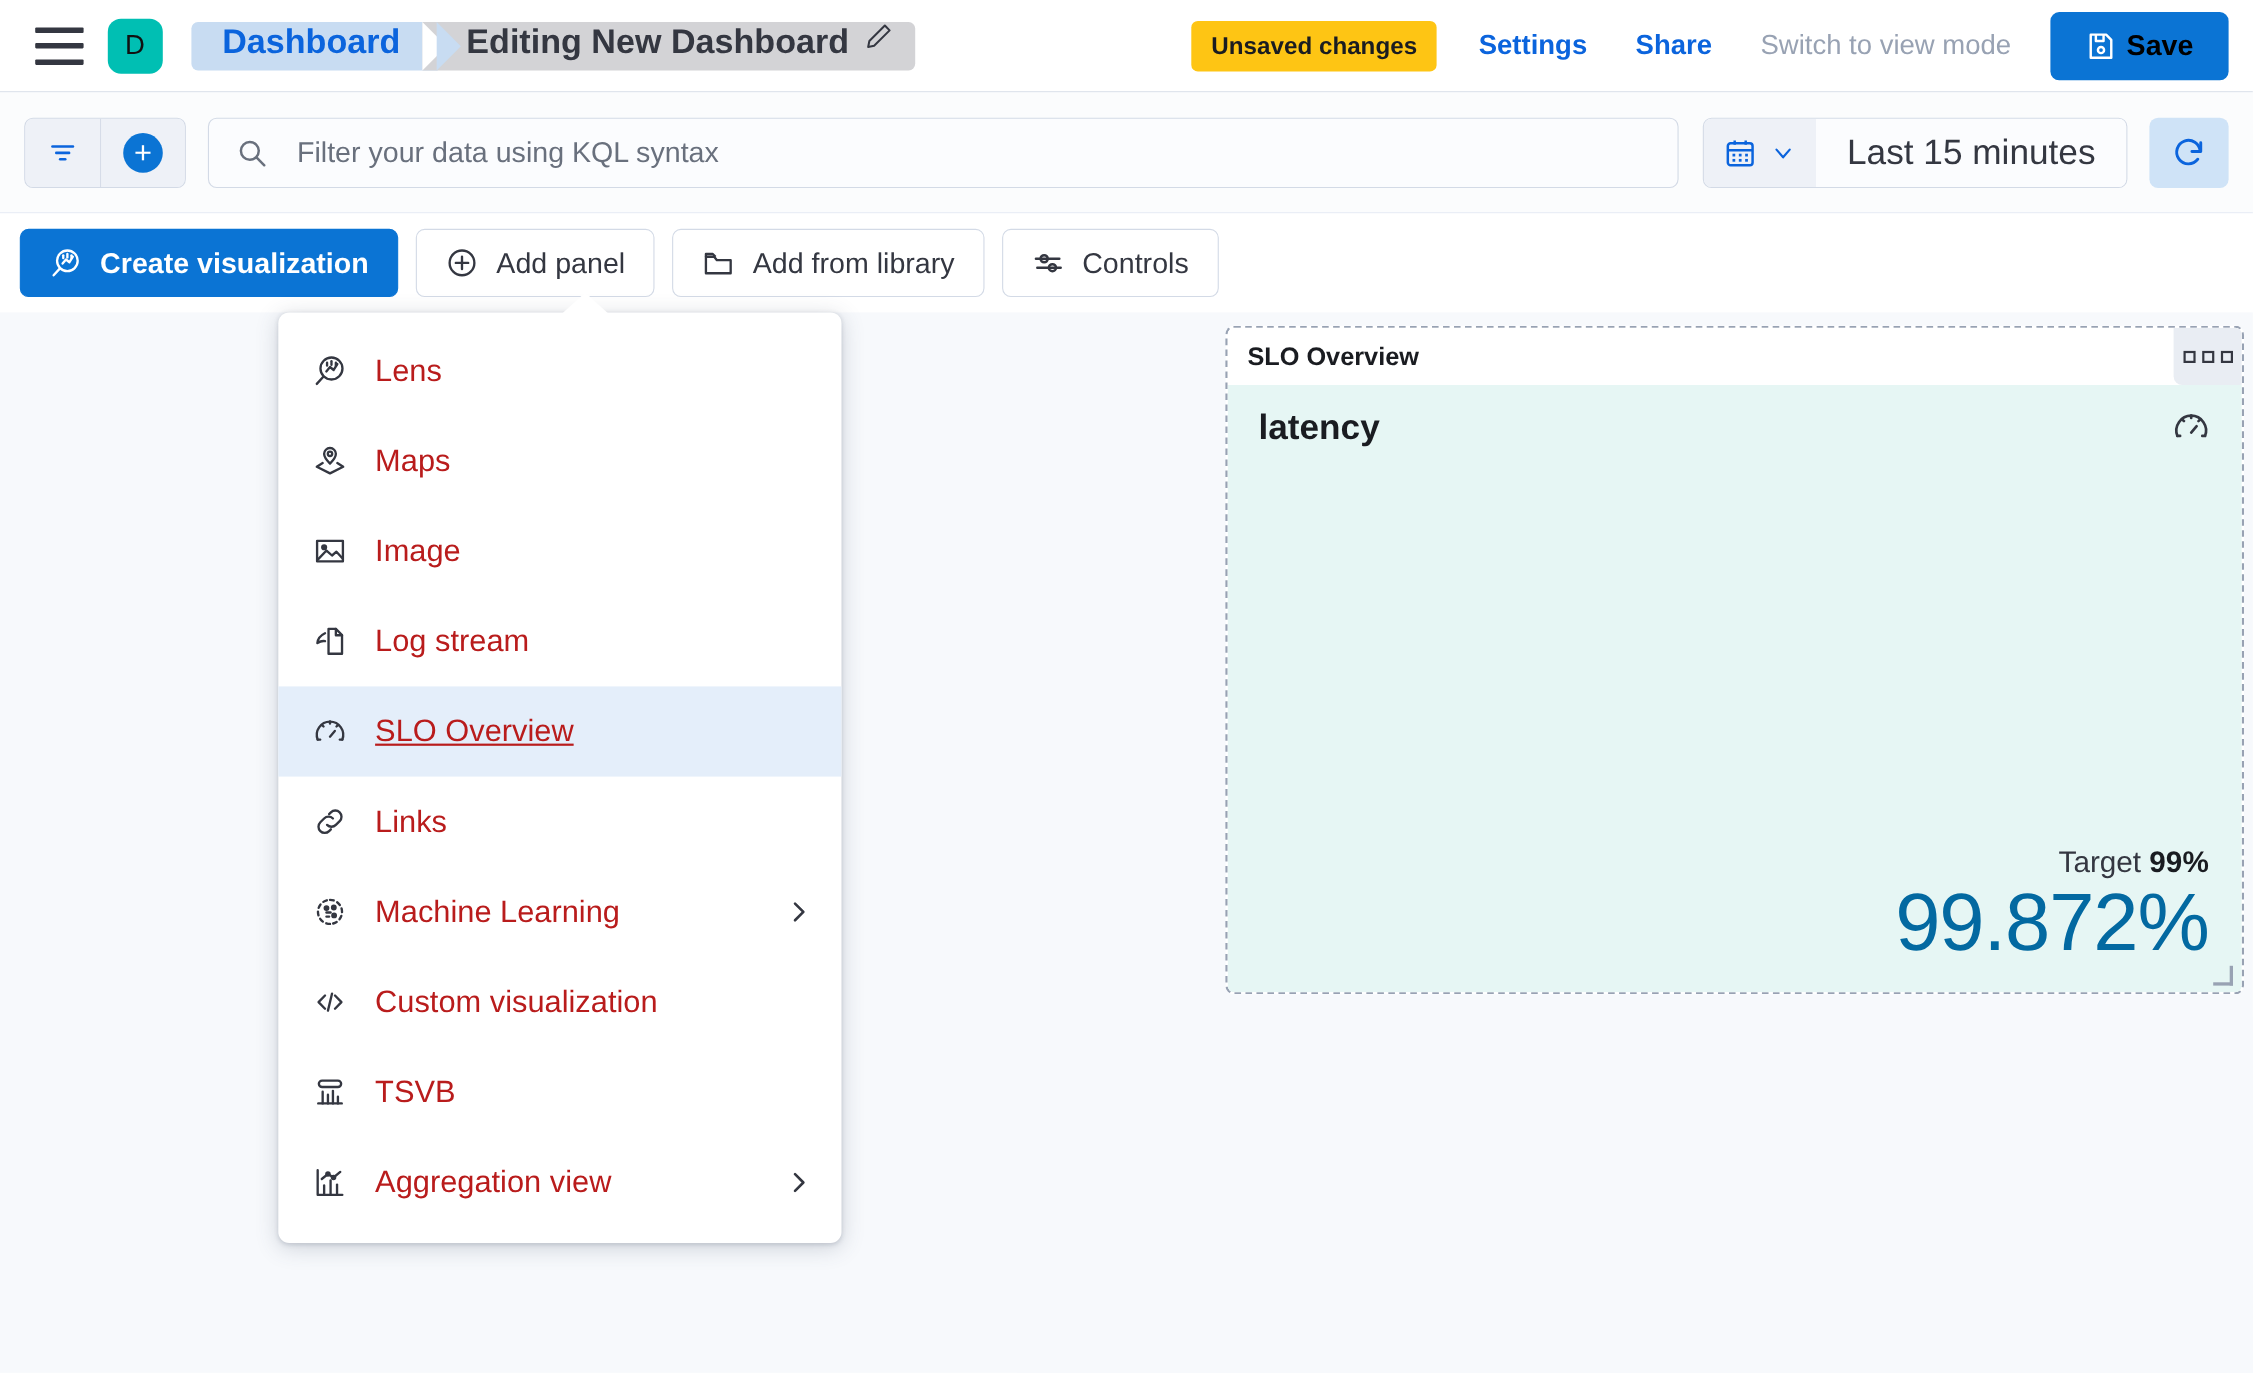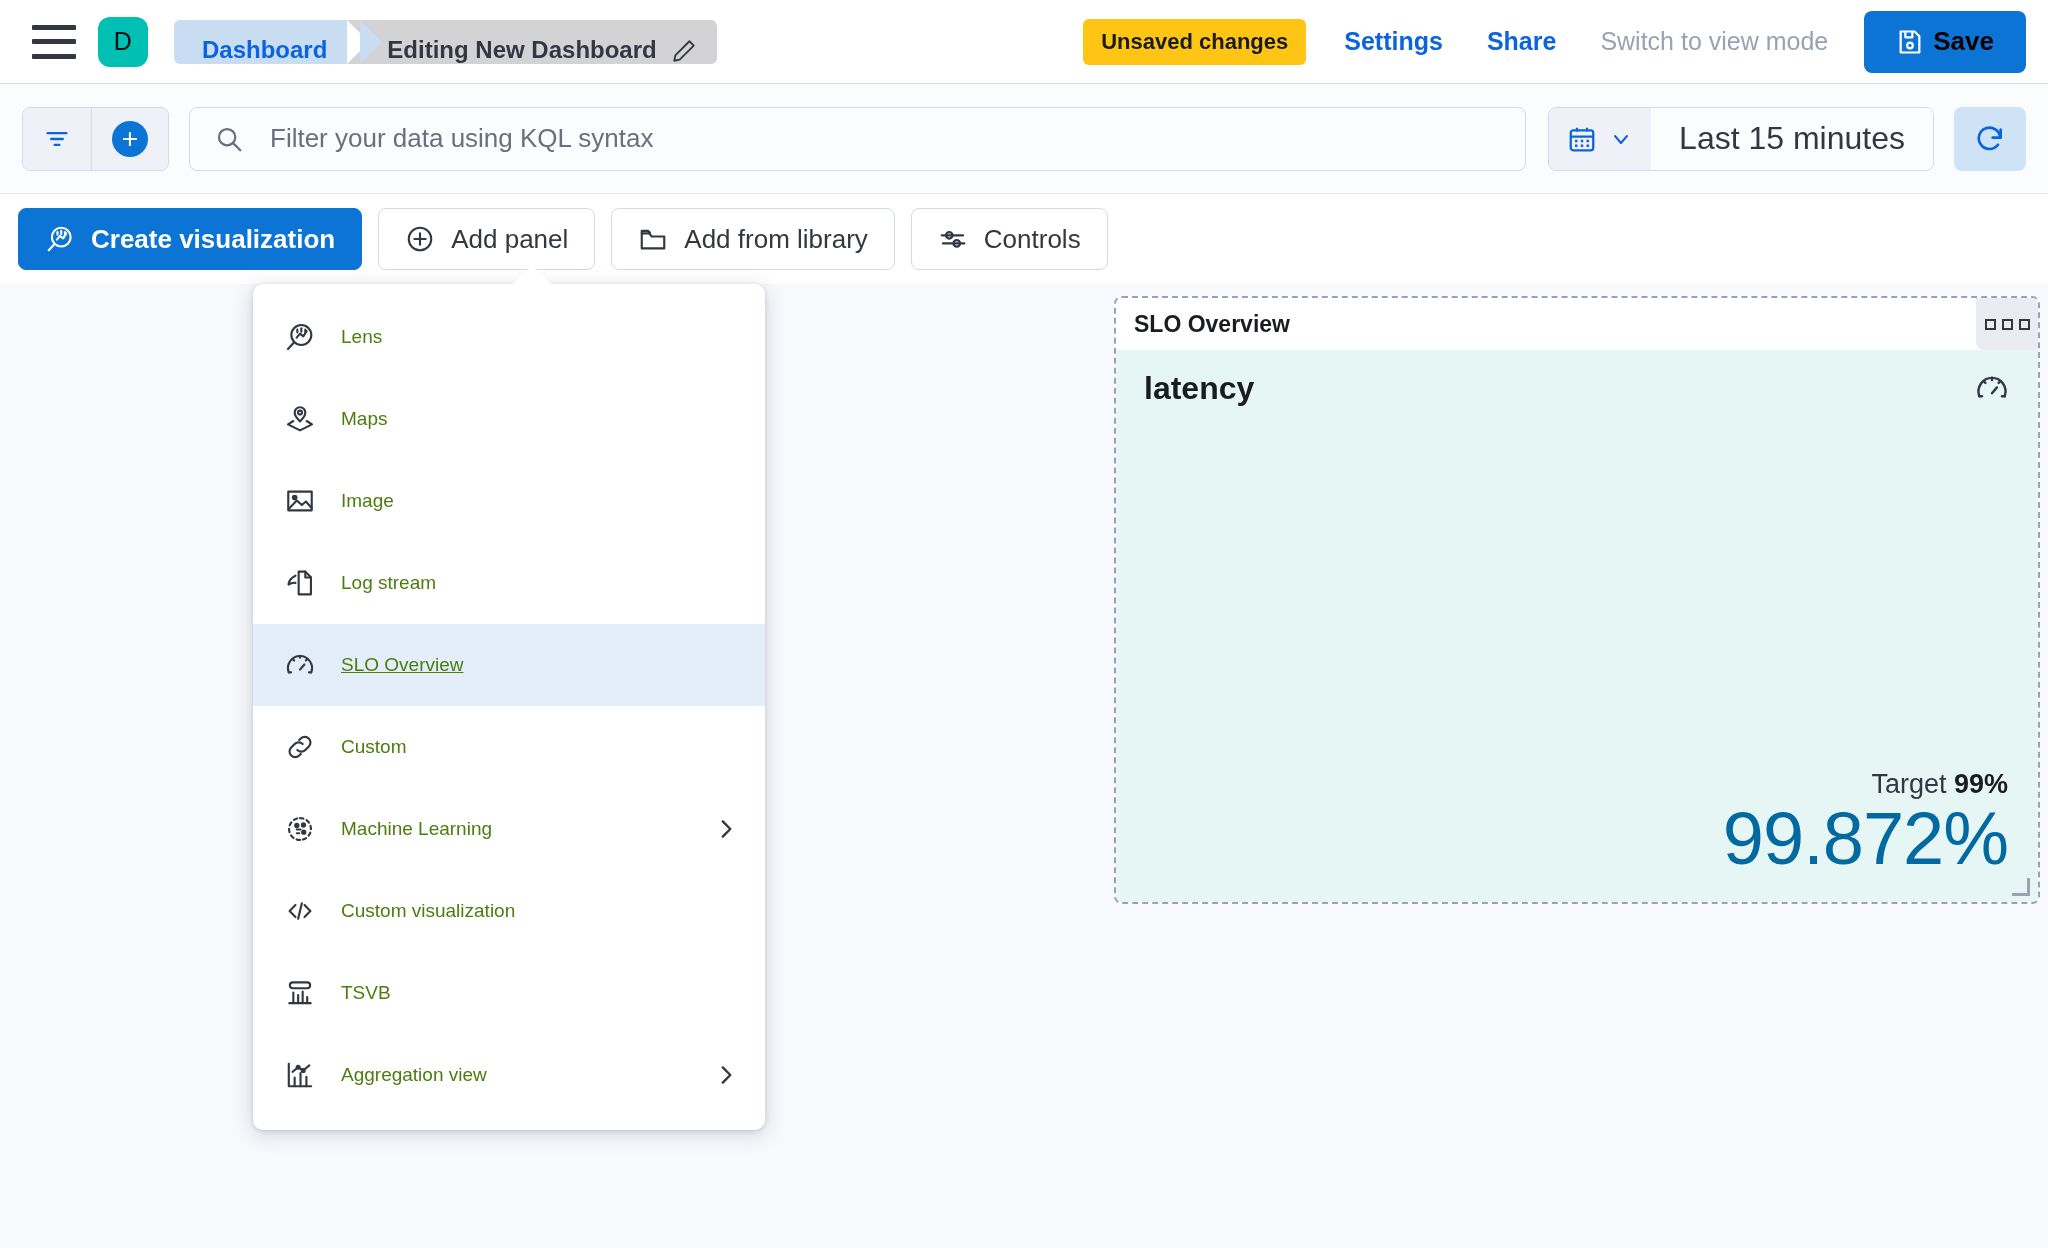--- a/index.html
+++ b/index.html
@@ -29,22 +29,22 @@
 
   .avatar {
     width: 50px; height: 50px; border-radius: 12px;
     background: #00bfb3; color: #111;
     display: flex; align-items: center; justify-content: center;
     font-size: 25px; font-weight: 400; letter-spacing: .5px;
   }
 
   .breadcrumbs { display: flex; align-items: center; margin-left: 26px; height: 44px; }
   .crumb {
-    height: 44px; display: flex; align-items: flex-end;
-    font-size: 24px; position: relative; padding: 0 18px 0 26px;
+    height: 44px; display: flex; align-items: flex-start;
+    font-size: 31px; position: relative; padding: 0 18px 0 26px;
   }
   .crumb-first {
     background: #c8dcf2; color: #0b64dd; font-weight: 600;
     padding-left: 28px; padding-right: 34px;
     border-radius: 6px 0 0 6px;
   }
   .crumb-first::after {
     content: ""; position: absolute; right: -21px; top: 0;
     width: 0; height: 0;
     border-top: 22px solid transparent;
@@ -180,21 +180,21 @@
   }
   .menu-item {
     display: flex; align-items: center;
     height: 82px; padding: 0 26px; cursor: pointer;
   }
   .menu-item .mi-icon {
     width: 42px; display: flex; align-items: center; justify-content: center;
     flex: 0 0 42px; color: #343741;
   }
   .menu-item .mi-label {
-    margin-left: 20px; font-size: 19px; color: #4d7c0f; white-space: nowrap;
+    margin-left: 20px; font-size: 28px; color: #b91c1c; white-space: nowrap;
   }
   .menu-item.active { background: #e4eefa; }
   .menu-item.active .mi-label { text-decoration: underline; }
   .mi-arrow { margin-left: auto; display: flex; align-items: center; color: #343741; }
 
   
   .canvas {
     position: absolute; top: 284px; left: 0;
     width: 2048px; height: 964px; background: #f7f9fc;
   }
@@ -495,21 +495,21 @@
         </span>
         <span class="mi-label">SLO Overview</span>
       </div>
       <div class="menu-item">
         <span class="mi-icon">
           <svg width="32" height="32" viewBox="0 0 24 24" fill="none" stroke="#343741" stroke-width="1.6" stroke-linecap="round" stroke-linejoin="round">
             <path d="M10 14.2a4.2 4.2 0 0 0 6 0l2.6-2.6a4.2 4.2 0 1 0-6-6L11.4 6.8"></path>
             <path d="M14 9.8a4.2 4.2 0 0 0-6 0l-2.6 2.6a4.2 4.2 0 1 0 6 6l1.2-1.2"></path>
           </svg>
         </span>
-        <span class="mi-label">Custom</span>
+        <span class="mi-label">Links</span>
       </div>
       <div class="menu-item">
         <span class="mi-icon">
           <svg width="32" height="32" viewBox="0 0 24 24" fill="none" stroke="#343741" stroke-width="1.6" stroke-linecap="round" stroke-linejoin="round">
             <path d="M12 3.8a8.2 8.2 0 1 1 0 16.4" stroke-dasharray="2.6 2.6"></path>
             <path d="M12 20.2A8.2 8.2 0 0 1 12 3.8" stroke-dasharray="2.6 2.6"></path>
             <circle cx="9.6" cy="9.4" r="1.2" fill="#343741"></circle>
             <circle cx="14.6" cy="9" r="1.2" fill="#343741"></circle>
             <circle cx="14.8" cy="14.4" r="1.2" fill="#343741"></circle>
             <line x1="9.6" y1="12.4" x2="12.4" y2="12.4"></line>

